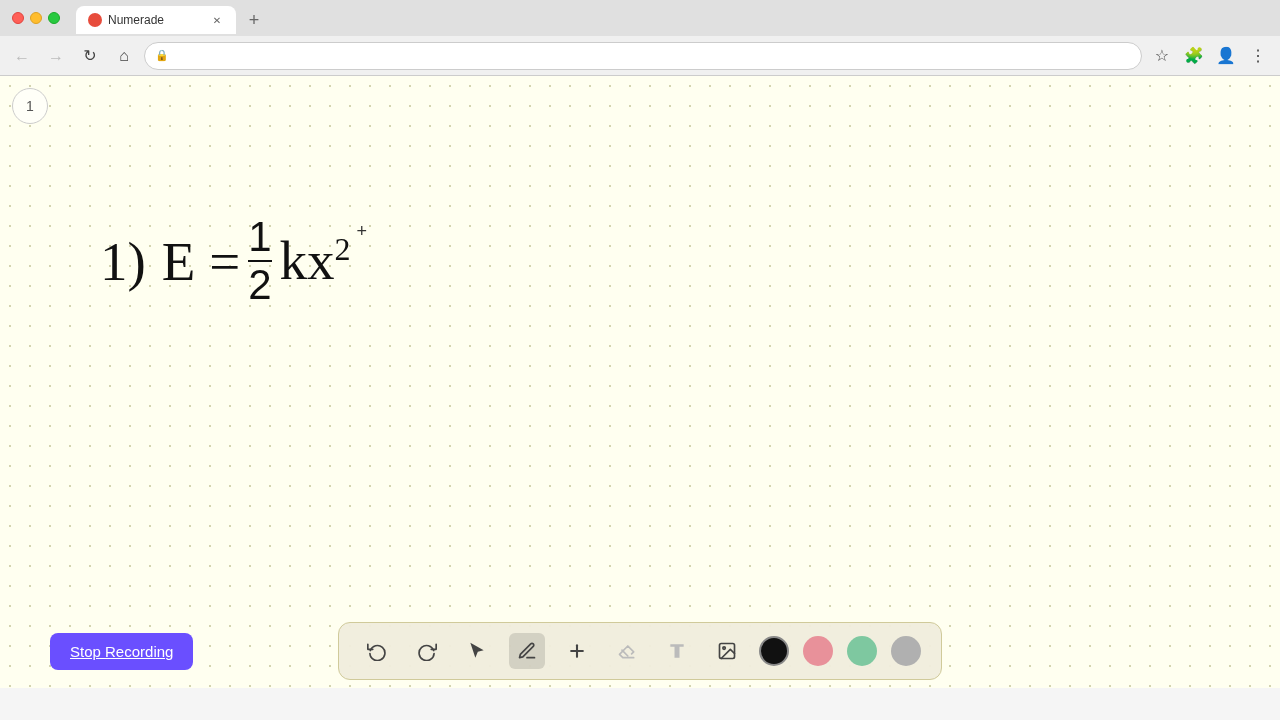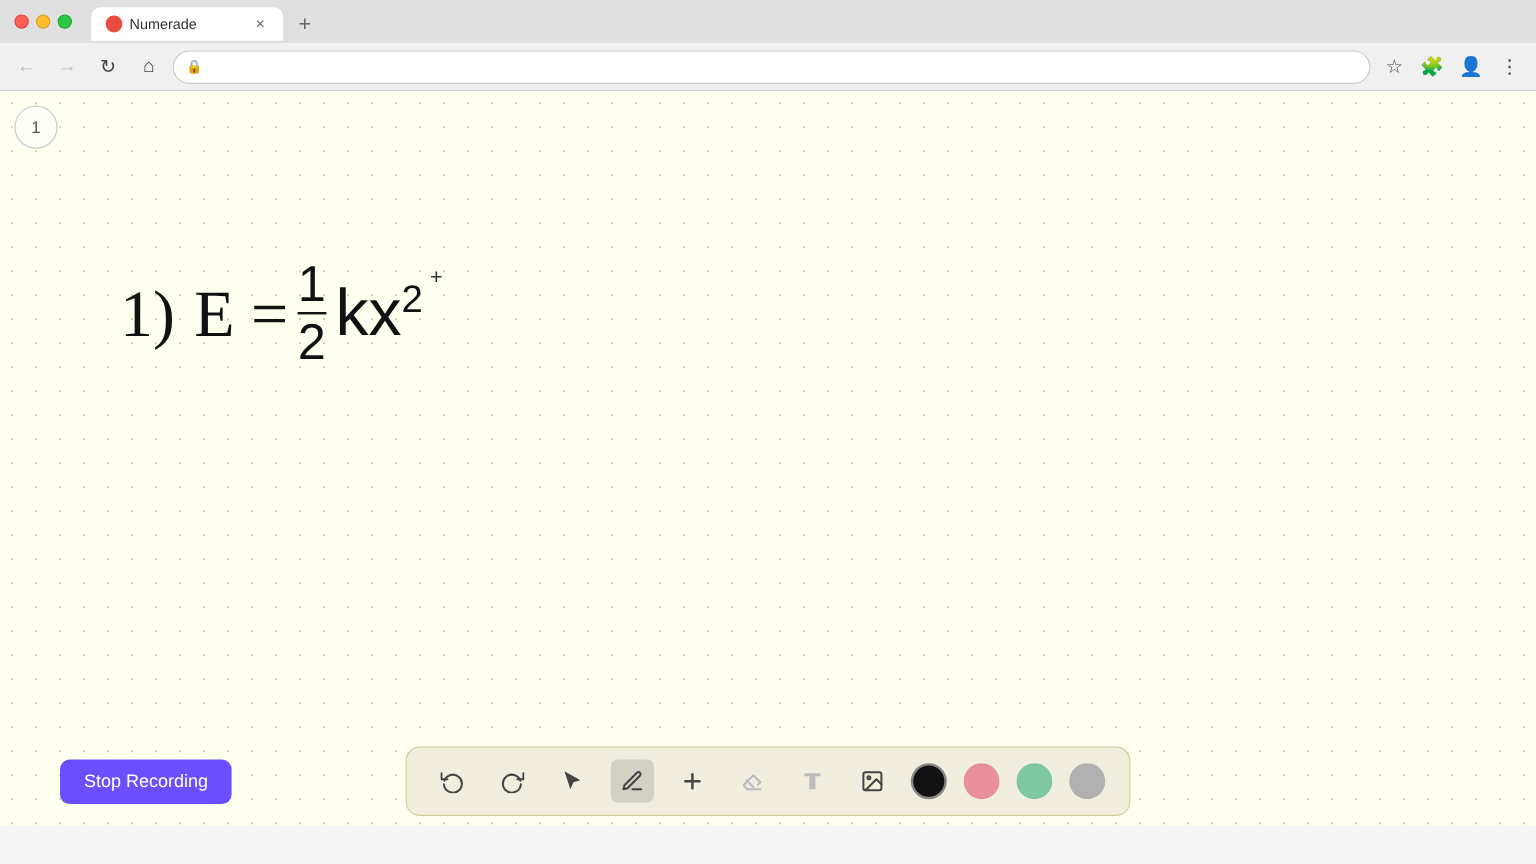--- a/index.html
+++ b/index.html
@@ -270,20 +270,21 @@
       left: 50px;
       background: #6a4fff;
       color: white;
       border: none;
       border-radius: 8px;
       padding: 10px 20px;
       font-size: 15px;
       font-weight: 500;
       cursor: pointer;
       white-space: nowrap;
+      text-decoration: underline;
     }
 
     
     .icon-svg {
       width: 20px;
       height: 20px;
     }
   </style>
 </head>
 <body>
@@ -333,21 +334,21 @@
 
   <div class="math-content">
     <span style="font-family: 'Comic Sans MS', cursive; font-size:55px;">1)</span>
     <span style="font-family: 'Comic Sans MS', cursive; font-size:55px; margin-left:10px;">E =</span>
 
     <span class="math-fraction">
       <span class="numerator">1</span>
       <span class="denominator">2</span>
     </span>
 
-    <span style="font-family: Liberation Sans, sans-serif; font-size:55px;text-align:center;">kx<span class="math-sup">2</span></span>
+    <span style="font-family: Liberation Serif, serif; font-size:55px;text-align:center;">kx<span class="math-sup">2</span></span>
 
     <span class="math-plus-cursor">+</span>
   </div>
 
   <button class="stop-recording-btn">Stop Recording</button>
 
   <div class="toolbar-container">
 
     <div class="toolbar-btn" title="Undo">
       <svg class="icon-svg" viewBox="0 0 24 24" fill="none" stroke="#444" stroke-width="2" stroke-linecap="round" stroke-linejoin="round">

